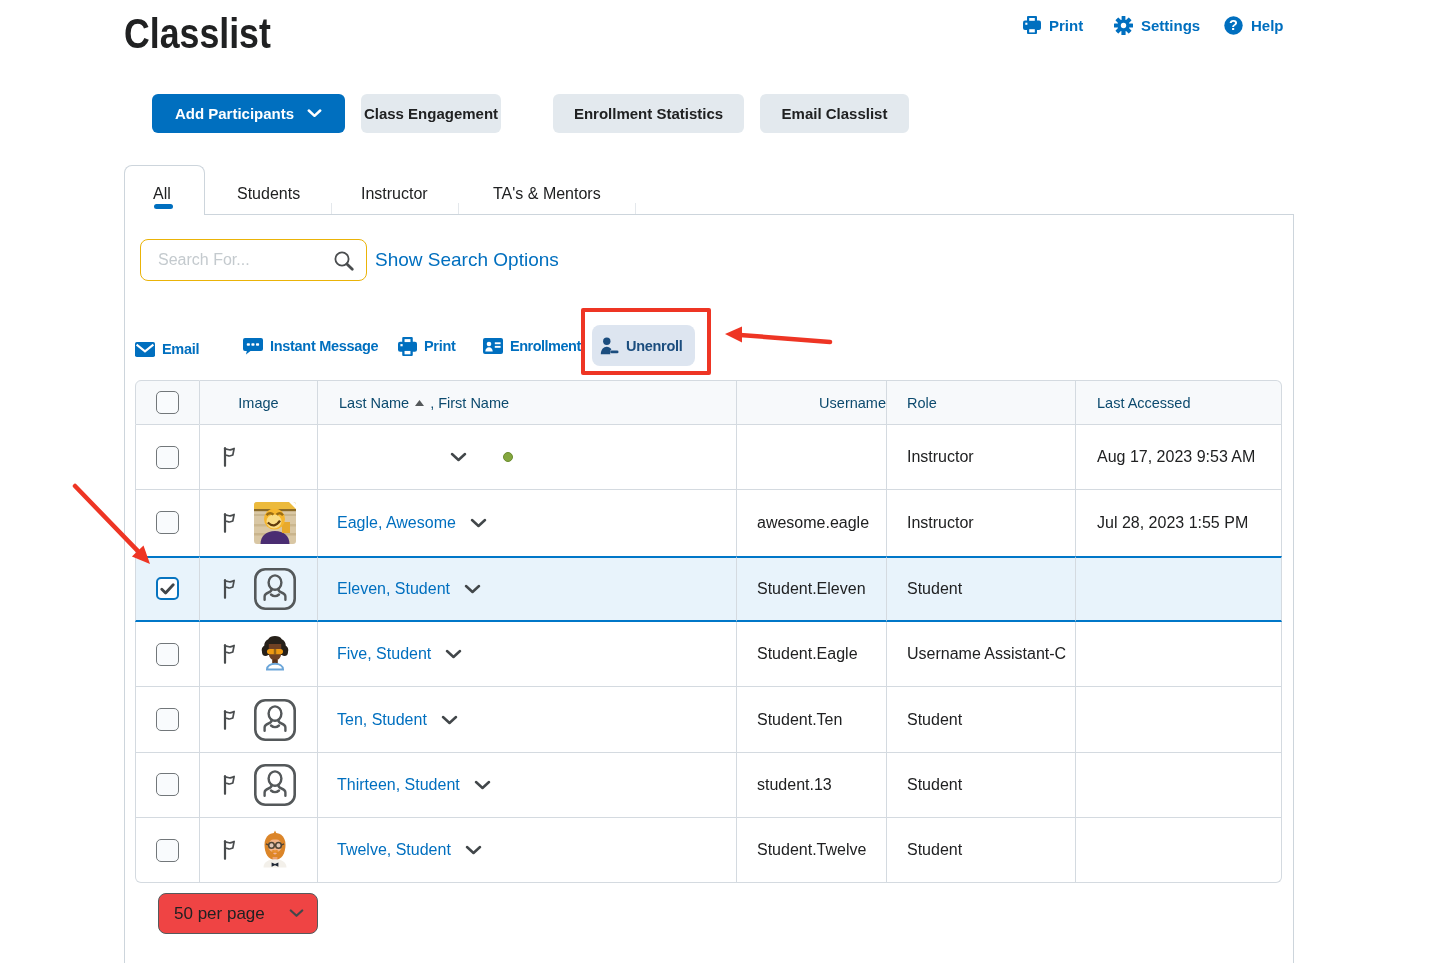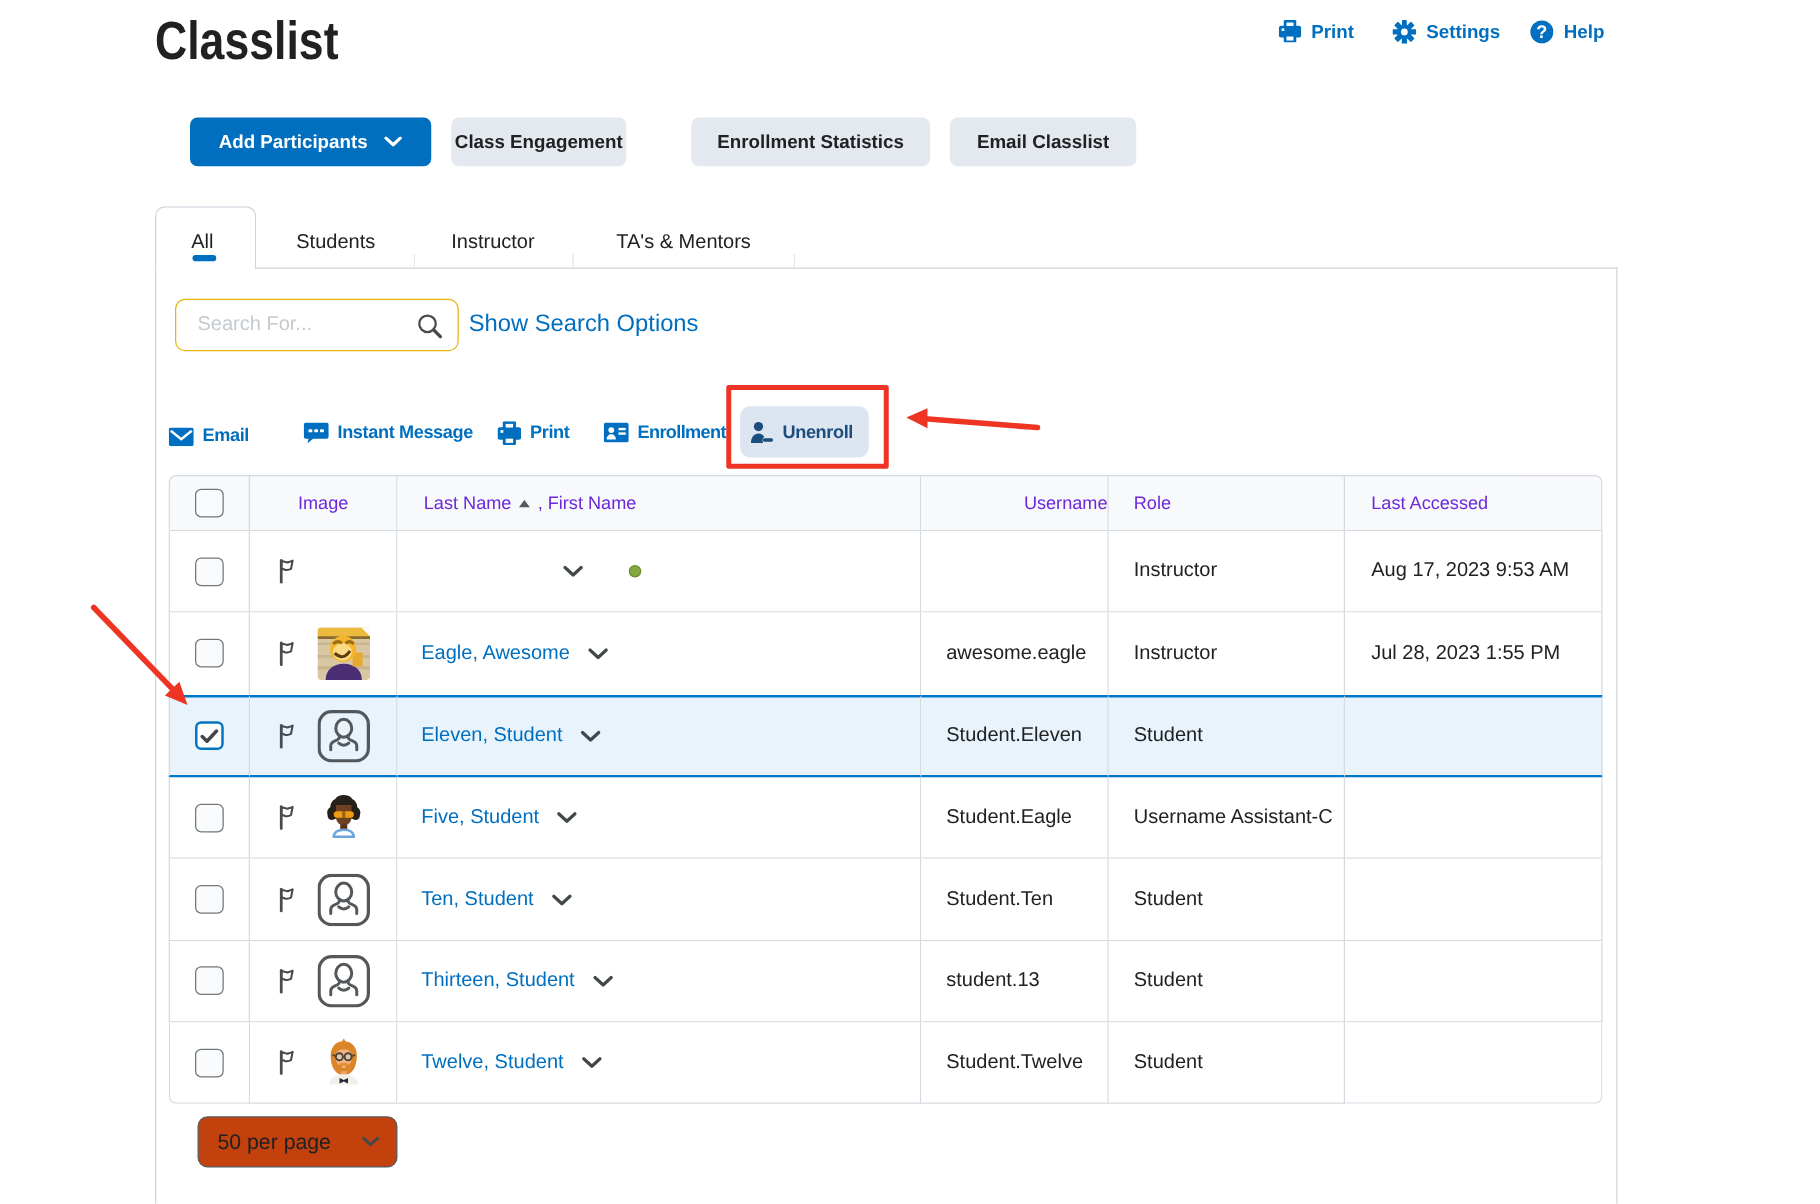--- a/index.html
+++ b/index.html
@@ -13,40 +13,40 @@
          background:#e3e9ee; color:#202122; font-weight:bold; font-size:15px; top:94px;margin-left:28px; }
   .btn.primary { background:#006fbf; color:#fff; }
   .tabtext { font-size:16px; color:#202122; top:184px; height:19px; line-height:19px; }
   #panel { left:124px; top:214px; width:1170px; height:749px; border:1px solid #cdd5dc; border-bottom:none; }
   #searchbox { left:140px; top:239px; width:227px; height:42px; border:1px solid #eab308; border-radius:8px; }
   #searchbox .ph { position:absolute; left:17px; top:11px; font-size:16px; color:#c4cace; }
   #searchbox svg { position:absolute; right:11px; top:10px; }
   .action { display:flex; align-items:center; gap:7px; color:#006fbf; font-weight:bold; font-size:14.5px; letter-spacing:-0.3px; top:335px; height:22px; }
   #tbl { left:135px; top:380px; width:1147px; border-collapse:separate; border-spacing:0; table-layout:fixed; }
   #tbl th, #tbl td { border-bottom:1px solid #d4dae0; border-right:1px solid #d4dae0; padding:0; vertical-align:middle; }
-  #tbl th { border-top:1px solid #d4dae0; background:#f7f9fb; height:45px; font-size:14.5px; font-weight:normal; color:#6d28d9; }
+  #tbl th { border-top:1px solid #d4dae0; background:#f7f9fb; height:45px; font-size:14.5px; font-weight:normal; color:#0c4a6e; }
   #tbl td:first-child, #tbl th:first-child { border-left:1px solid #d4dae0; }
   #tbl tr.r td { height:65.3px; background:#fff; }
   #tbl tr.nb td { border-bottom:none; }
   #tbl tr.sel td { height:66.5px; background:#e8f3fb; border-top:2px solid #0077c8; border-bottom:2px solid #0077c8; }
   #tbl th:first-child { border-top-left-radius:6px; }
   #tbl th:last-child { border-top-right-radius:6px; }
   #tbl tr:last-child td:first-child { border-bottom-left-radius:6px; }
   #tbl tr:last-child td:last-child { border-bottom-right-radius:6px; }
   .namecell { display:flex; align-items:center; padding-left:19px; }
   .namecell a { color:#006fbf; font-size:16px; text-decoration:none; white-space:nowrap; }
   .namecell svg.chev { margin-left:14px; }
   .plaintext { font-size:16px; color:#202122; padding-left:20px; white-space:nowrap; }
   .imgcell { display:flex; align-items:center; padding-left:23px; }
   .cbwrap { display:flex; align-items:center; justify-content:center; }
   .cb { width:23px; height:23px; border:1px solid #72777a; border-radius:5px; background:#f9fbfd; }
   .cb.checked { border:2px solid #0774c0; background:#fff; display:flex; align-items:center; justify-content:center; }
   .avatar { width:42px; height:42px; margin-left:18px; border-radius:3px; }
   #perpage { left:158px; top:893px; width:160px; height:41px; border:1px solid #565a5c; border-radius:8px;
-             display:flex; align-items:center; background:#c2410c; }
+             display:flex; align-items:center; background:#ef4444; }
   #perpage span { font-size:17px; margin-left:15px; }
   #perpage svg { margin-left:24px; }
   svg { display:block; }
 </style>
 </head>
 <body>
 <div id="page">
   <div class="title abs">Classlist</div>
 
   <div class="toplink abs" style="left:1023px;">

